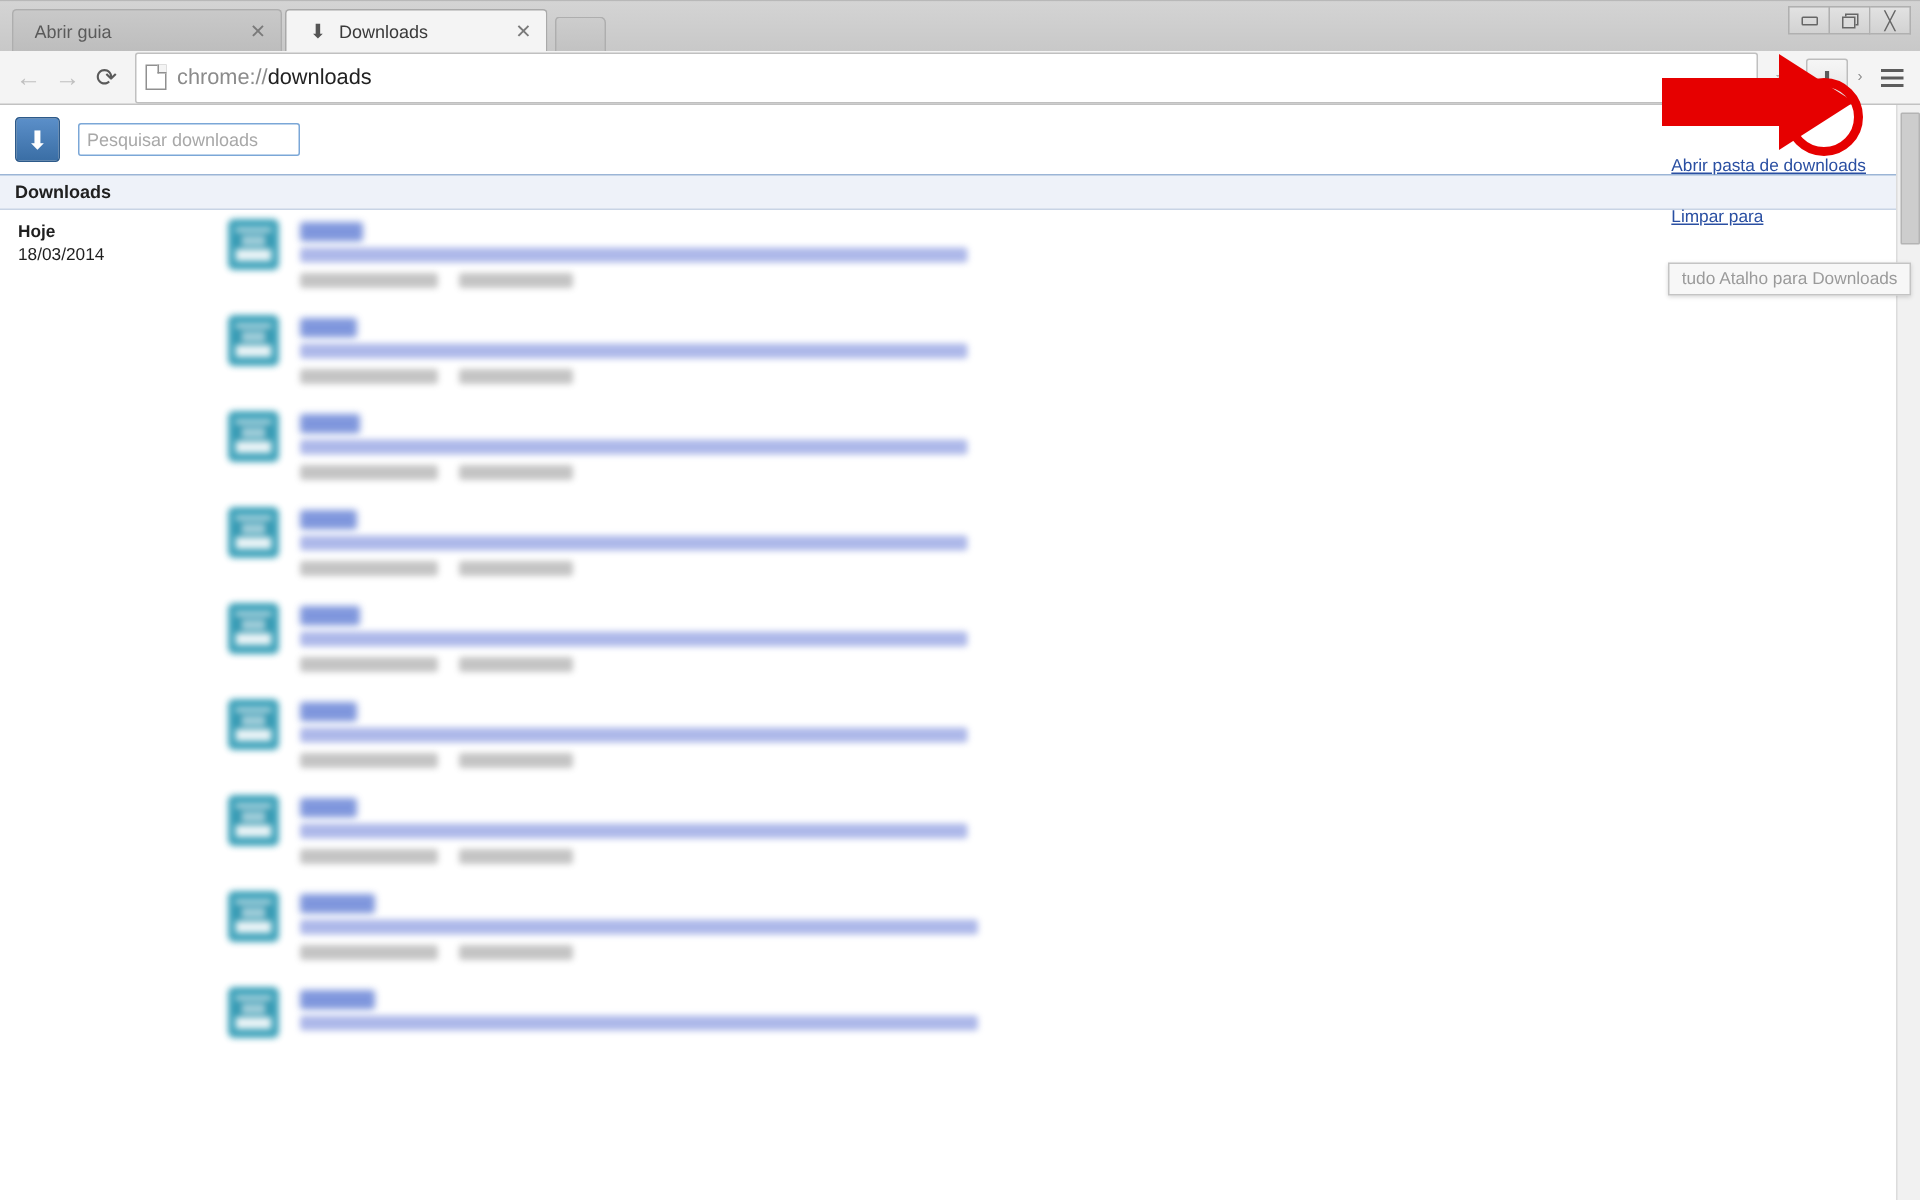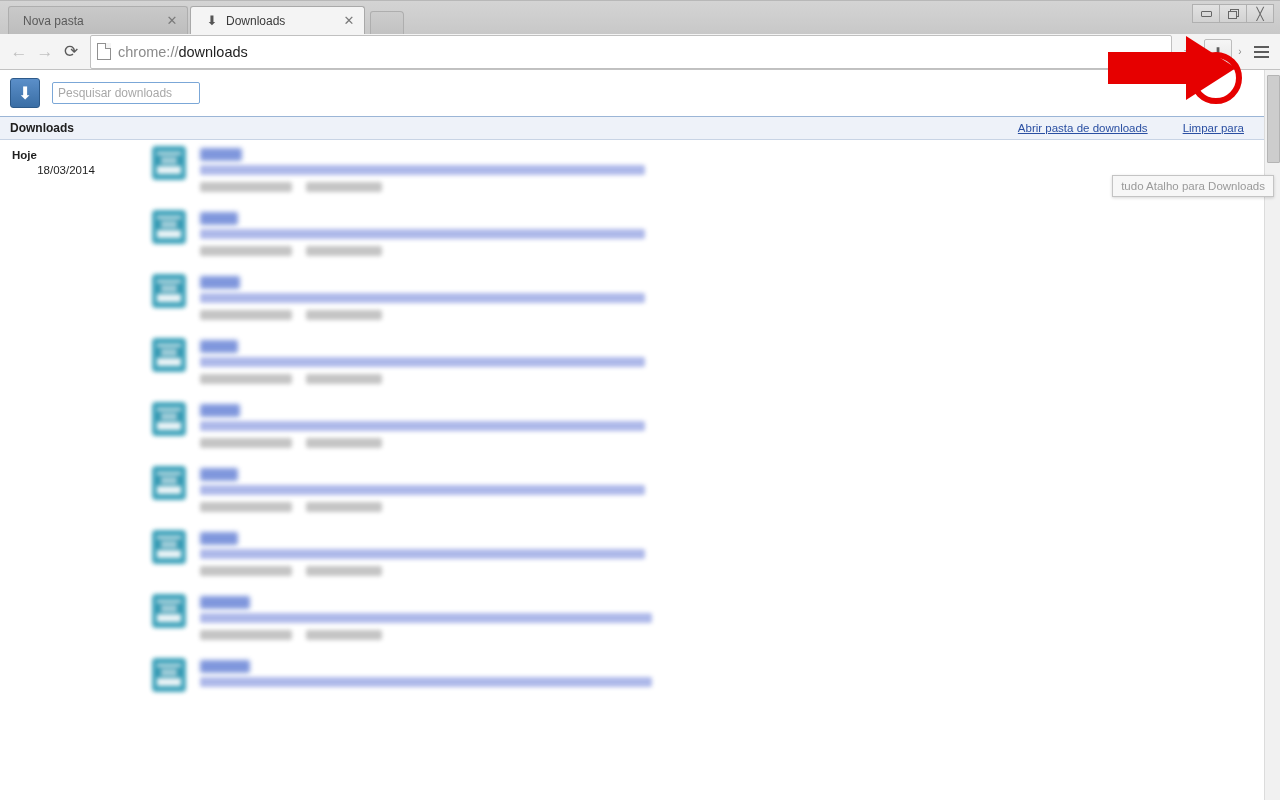--- a/index.html
+++ b/index.html
@@ -267,22 +267,23 @@
     box-sizing: border-box;
   }
   .section-title {
     font-size: 12px;
     font-weight: bold;
     color: #202020;
   }
   .header-links {
     margin-left: auto;
     display: flex;
-    gap: 35px;
+    gap: 22px;
     padding-right: 26px;
+    flex-direction: column;
   }
   .header-links a {
     font-size: 11.5px;
     color: #2a4fa2;
     text-decoration: underline;
     cursor: pointer;
   }
 
   .downloads-body {
     position: relative;
@@ -298,21 +299,20 @@
   .date-day {
     font-size: 11.5px;
     font-weight: bold;
     color: #1f1f1f;
     line-height: 15px;
   }
   .date-value {
     font-size: 11.5px;
     color: #1f1f1f;
     line-height: 15px;
-    text-align: center;
   }
 
   .items-col { flex: 1; padding-top: 2px; }
 
   .download-item {
     height: 64px;
     display: flex;
     align-items: flex-start;
     padding-top: 4px;
     box-sizing: border-box;
@@ -425,21 +425,21 @@
   }
 </style>
 </head>
 <body>
 
 <div class="browser-window">
 
   <div class="tabstrip">
 
     <div class="tab tab-inactive">
-      <span class="tab-label">Nova pasta</span>
+      <span class="tab-label">Abrir guia</span>
       <span class="tab-close">✕</span>
     </div>
 
     <div class="tab tab-active">
       <span class="tab-favicon">
         <span class="dl-arrow-glyph">⬇</span>
       </span>
       <span class="tab-label">Downloads</span>
       <span class="tab-close">✕</span>
     </div>

